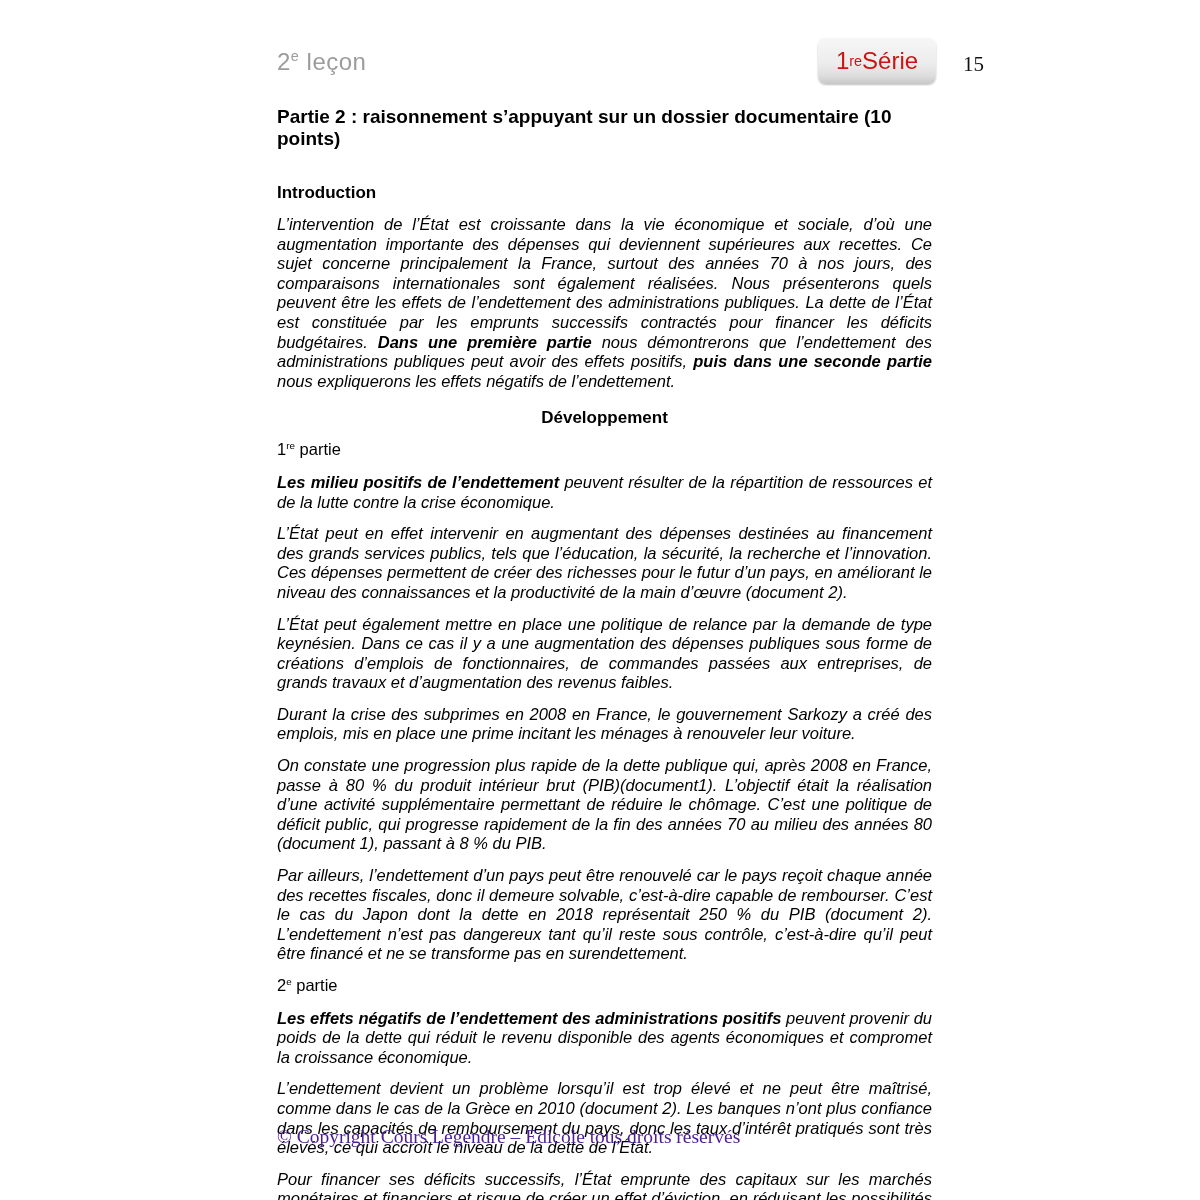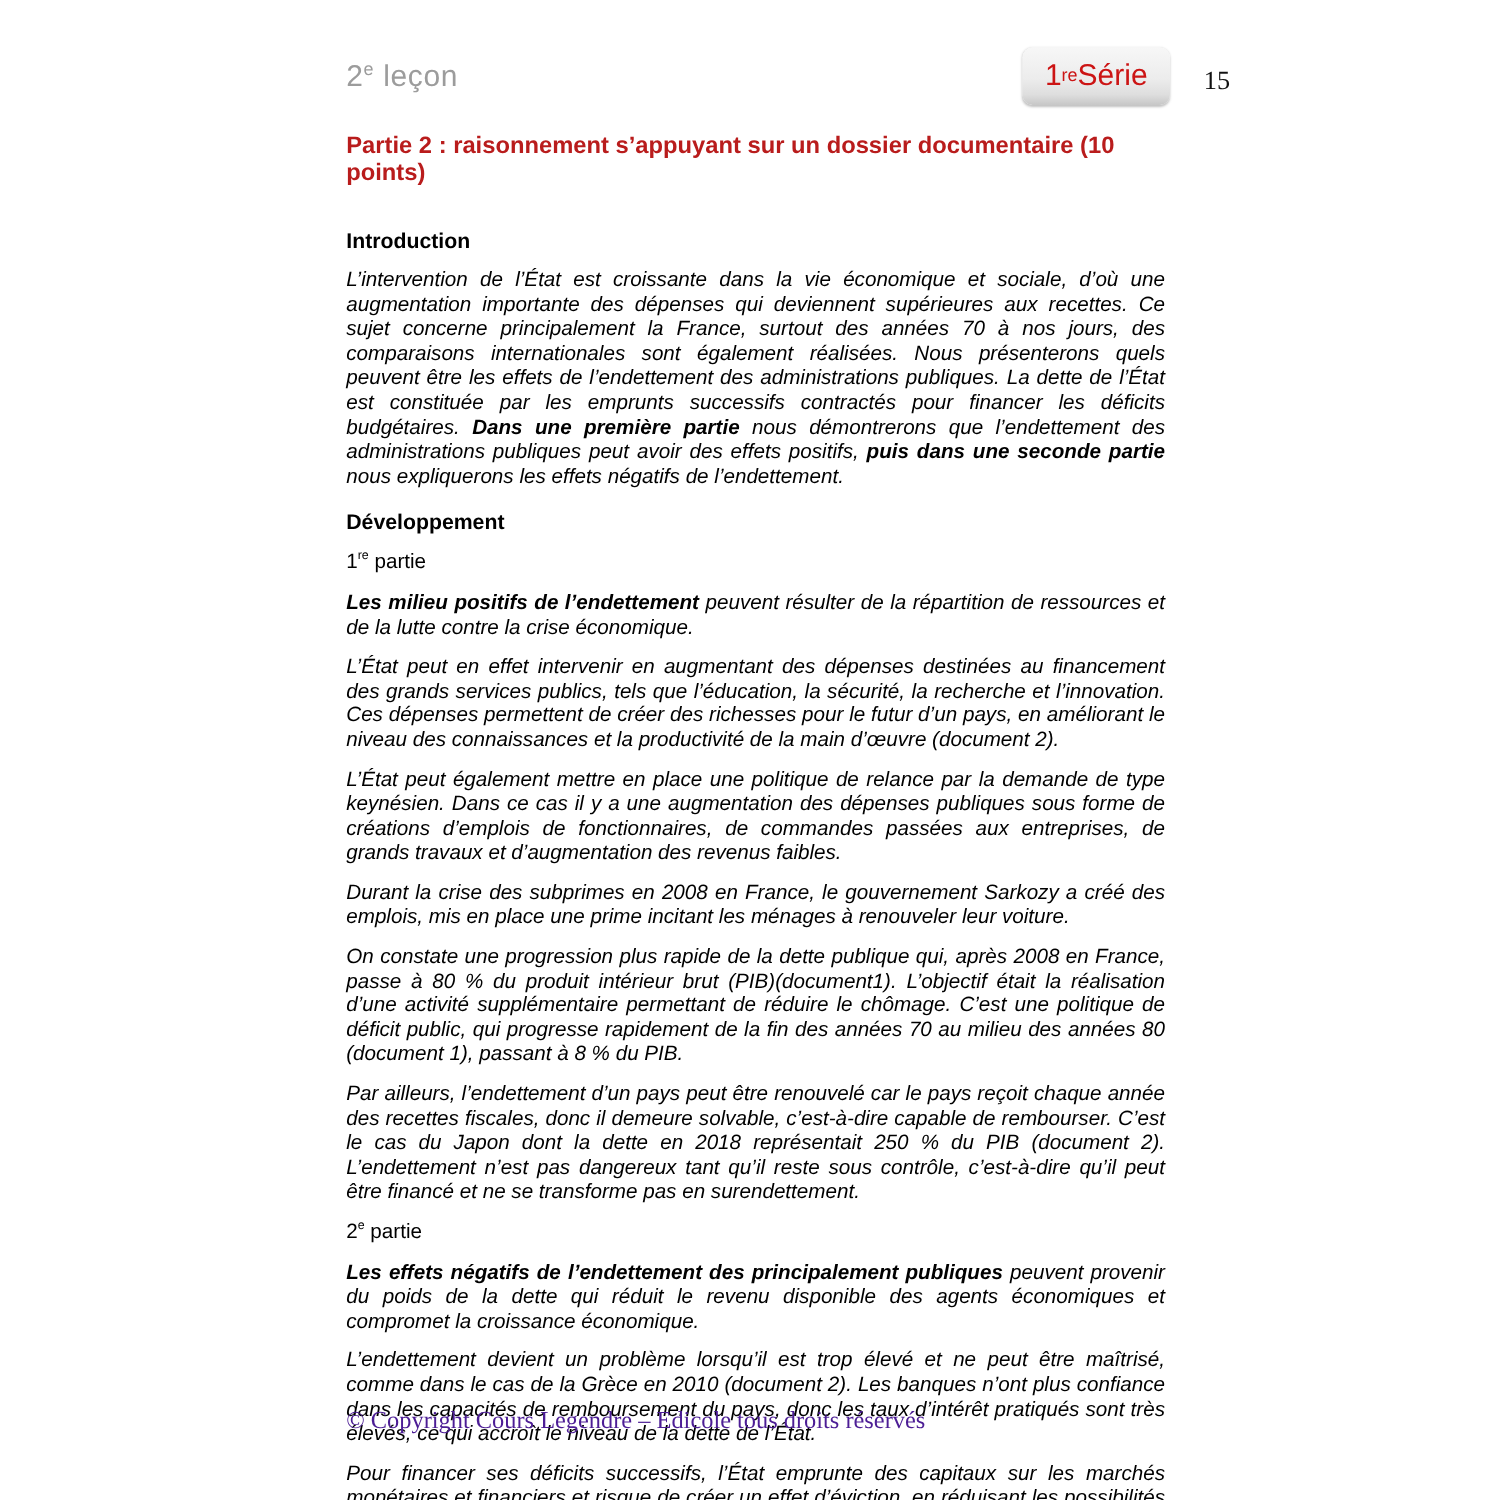--- a/index.html
+++ b/index.html
@@ -59,29 +59,30 @@
   .content {
     position: absolute;
     left: 277px;
     top: 106px;
     width: 655px;
   }
   .doc-title {
     margin: 0 0 33px 0;
     font-size: 19px;
     font-weight: bold;
-    color: #b91c1c;
+    color: #000000;
   }
   .sec-heading {
     margin: 0 0 12px 0;
     font-size: 17px;
     font-weight: bold;
   }
   .sec-heading.dev-h {
     margin-top: 17px;
+    text-align: center;
   }
   .part-label {
     margin: 0 0 13px 0;
     font-size: 16.5px;
     line-height: 19.6px;
   }
   .para {
     margin: 0 0 12px 0;
     font-size: 16.5px;
     line-height: 19.6px;
@@ -127,21 +128,21 @@
 
     <p class="para"><b>Les milieu positifs de l’endettement</b><span> peuvent résulter de la répartition de ressources et de la lutte contre la crise économique.</span></p>
     <p class="para"><span>L’État peut en effet intervenir en augmentant des dépenses destinées au financement des grands services publics, tels que l’éducation, la sécurité, la recherche et l’innovation. Ces dépenses permettent de créer des richesses pour le futur d’un pays, en améliorant le niveau des connaissances et la productivité de la main d’œuvre (document 2).</span></p>
     <p class="para"><span>L’État peut également mettre en place une politique de relance par la demande de type keynésien. Dans ce cas il y a une augmentation des dépenses publiques sous forme de créations d’emplois de fonctionnaires, de commandes passées aux entreprises, de grands travaux et d’augmentation des revenus faibles.</span></p>
     <p class="para"><span>Durant la crise des subprimes en 2008 en France, le gouvernement Sarkozy a créé des emplois, mis en place une prime incitant les ménages à renouveler leur voiture.</span></p>
     <p class="para"><span>On constate une progression plus rapide de la dette publique qui, après 2008 en France, passe à 80 % du produit intérieur brut (PIB)(document1). L’objectif était la réalisation d’une activité supplémentaire permettant de réduire le chômage. C’est une politique de déficit public, qui progresse rapidement de la fin des années 70 au milieu des années 80 (document 1), passant à 8 % du PIB.</span></p>
     <p class="para"><span>Par ailleurs, l’endettement d’un pays peut être renouvelé car le pays reçoit chaque année des recettes fiscales, donc il demeure solvable, c’est-à-dire capable de rembourser. C’est le cas du Japon dont la dette en 2018 représentait 250 % du PIB (document 2). L’endettement n’est pas dangereux tant qu’il reste sous contrôle, c’est-à-dire qu’il peut être financé et ne se transforme pas en surendettement.</span></p>
 
     <p class="part-label"><span>2</span><sup>e</sup><span> partie</span></p>
 
-    <p class="para"><b>Les effets négatifs de l’endettement des principalement publiques</b><span> peuvent provenir du poids de la dette qui réduit le revenu disponible des agents économiques et compromet la croissance économique.</span></p>
+    <p class="para"><b>Les effets négatifs de l’endettement des administrations positifs</b><span> peuvent provenir du poids de la dette qui réduit le revenu disponible des agents économiques et compromet la croissance économique.</span></p>
     <p class="para"><span>L’endettement devient un problème lorsqu’il est trop élevé et ne peut être maîtrisé, comme dans le cas de la Grèce en 2010 (document 2). Les banques n’ont plus confiance dans les capacités de remboursement du pays, donc les taux d’intérêt pratiqués sont très élevés, ce qui accroît le niveau de la dette de l’État.</span></p>
     <p class="para"><span>Pour financer ses déficits successifs, l’État emprunte des capitaux sur les marchés monétaires et financiers et risque de créer un effet d’éviction, en réduisant les possibilités d’emprunt des entreprises</span></p>
 
   </div>
 
   <div class="footer">© Copyright Cours Legendre – Edicole tous droits réservés</div>
 
 </div>
 
 </body></html>

